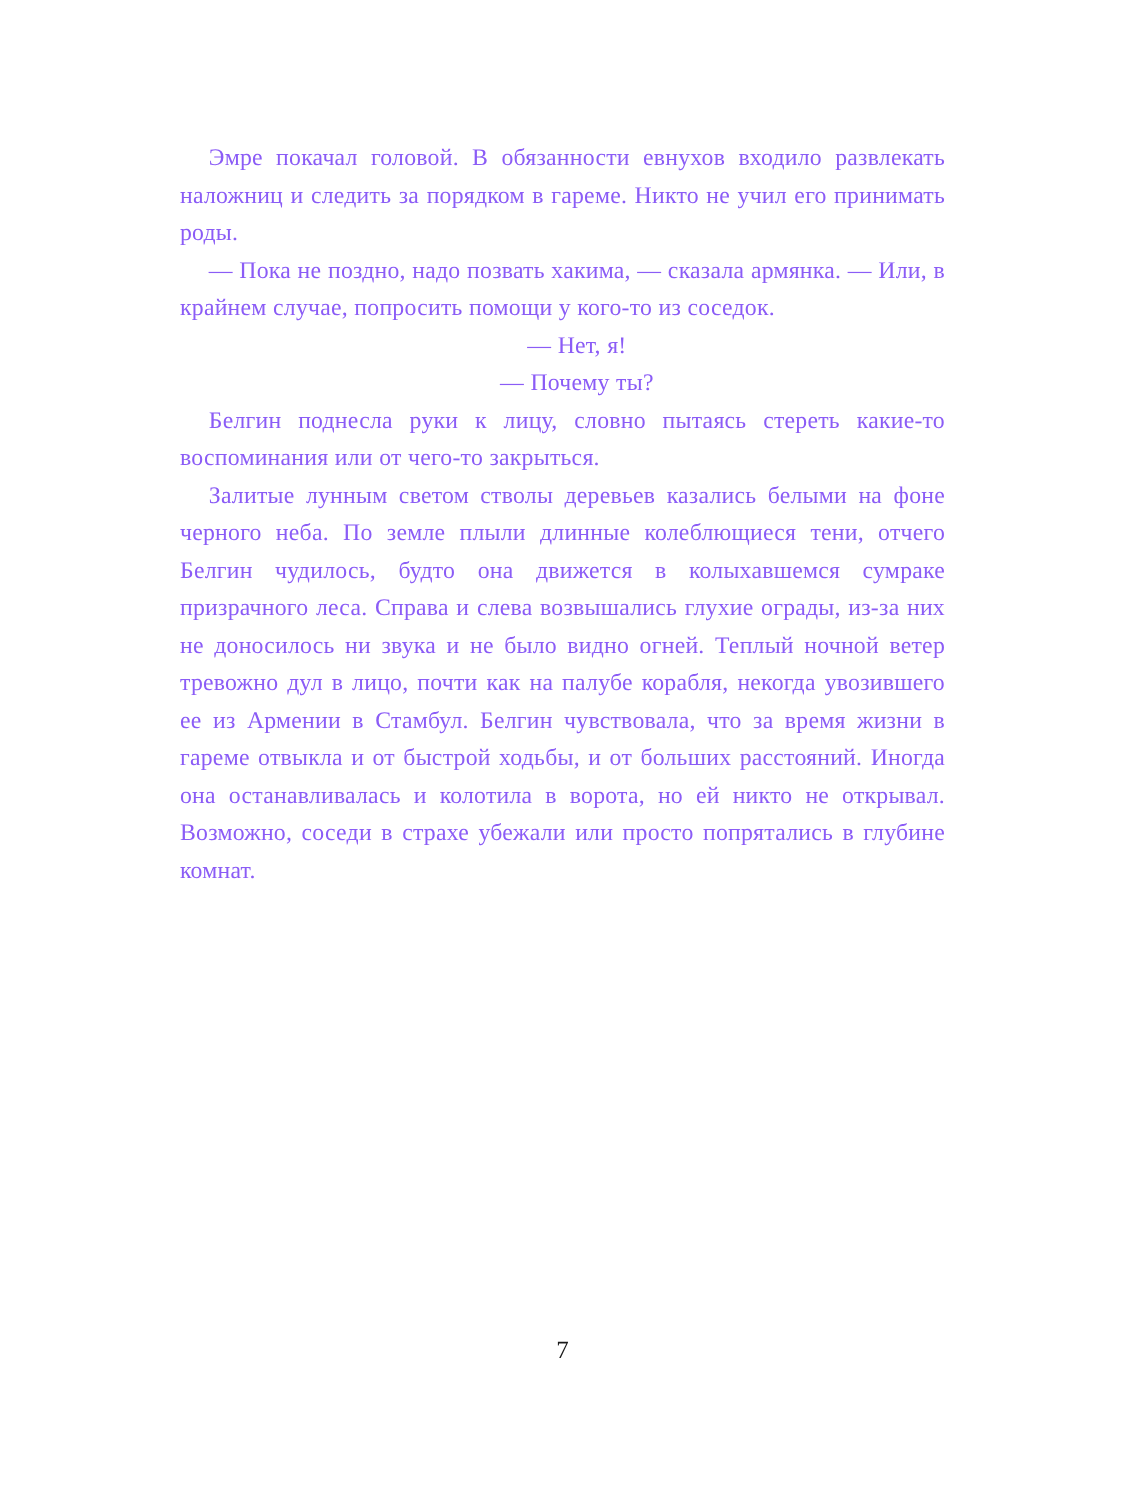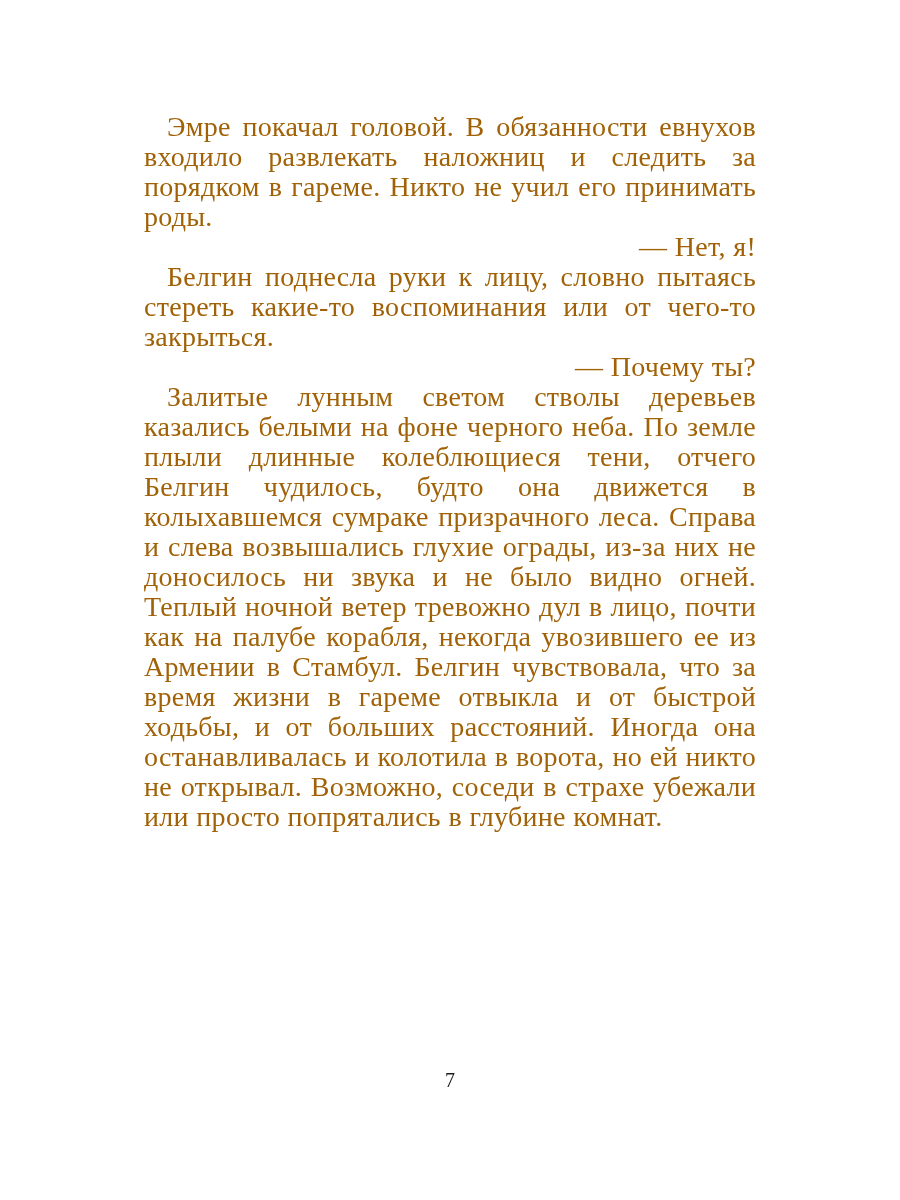--- a/index.html
+++ b/index.html
@@ -26,34 +26,34 @@
   .text-block {
     position: absolute;
     left: 144px;
     top: 112px;
     width: 612px;
   }
 
   .para {
     margin: 0;
     padding: 0;
-    font-size: 28px;
+    font-size: 19px;
     line-height: 30px;
-    color: #a16207;
+    color: #8b5cf6;
     text-align: justify;
     text-justify: inter-word;
     text-indent: 23px;
     letter-spacing: 0.01em;
     word-spacing: 0.01em;
     hyphens: manual;
   }
 
   
   .para.dialogue-short {
-    text-align: right;
+    text-align: center;
   }
 
   .page-number {
     position: absolute;
     left: 0;
     right: 0;
     top: 1066px;
     text-align: center;
     font-size: 20px;
     line-height: 28px;
@@ -61,21 +61,22 @@
     font-family: "Liberation Serif", "DejaVu Serif", serif;
   }
 </style>
 </head>
 <body>
 
 <div class="page">
 
   <div class="text-block">
     <p class="para">Эмре покачал головой. В обязанности евнухов входило развлекать наложниц и следить за порядком в гареме. Никто не учил его принимать роды.</p>
+    <p class="para">— Пока не поздно, надо позвать хакима, — сказала армянка. — Или, в крайнем случае, попросить помощи у кого-то из соседок.</p>
     <p class="para dialogue-short">— Нет, я!</p>
+    <p class="para dialogue-short">— Почему ты?</p>
     <p class="para">Белгин поднесла руки к лицу, словно пытаясь стереть какие-то воспоминания или от чего-то закрыться.</p>
-    <p class="para dialogue-short">— Почему ты?</p>
     <p class="para">Залитые лунным светом стволы деревьев казались белыми на фоне черного неба. По земле плыли длинные колеблющиеся тени, отчего Белгин чудилось, будто она движется в колыхавшемся сумраке призрачного леса. Справа и слева возвышались глухие ограды, из-за них не доносилось ни звука и не было видно огней. Теплый ночной ветер тревожно дул в лицо, почти как на палубе корабля, некогда увозившего ее из Армении в Стамбул. Белгин чувствовала, что за время жизни в гареме отвыкла и от быстрой ходьбы, и от больших расстояний. Иногда она останавливалась и колотила в ворота, но ей никто не открывал. Возможно, соседи в страхе убежали или просто попрятались в глубине комнат.</p>
   </div>
 
   <div class="page-number">7</div>
 
 </div>
 
 </body></html>

